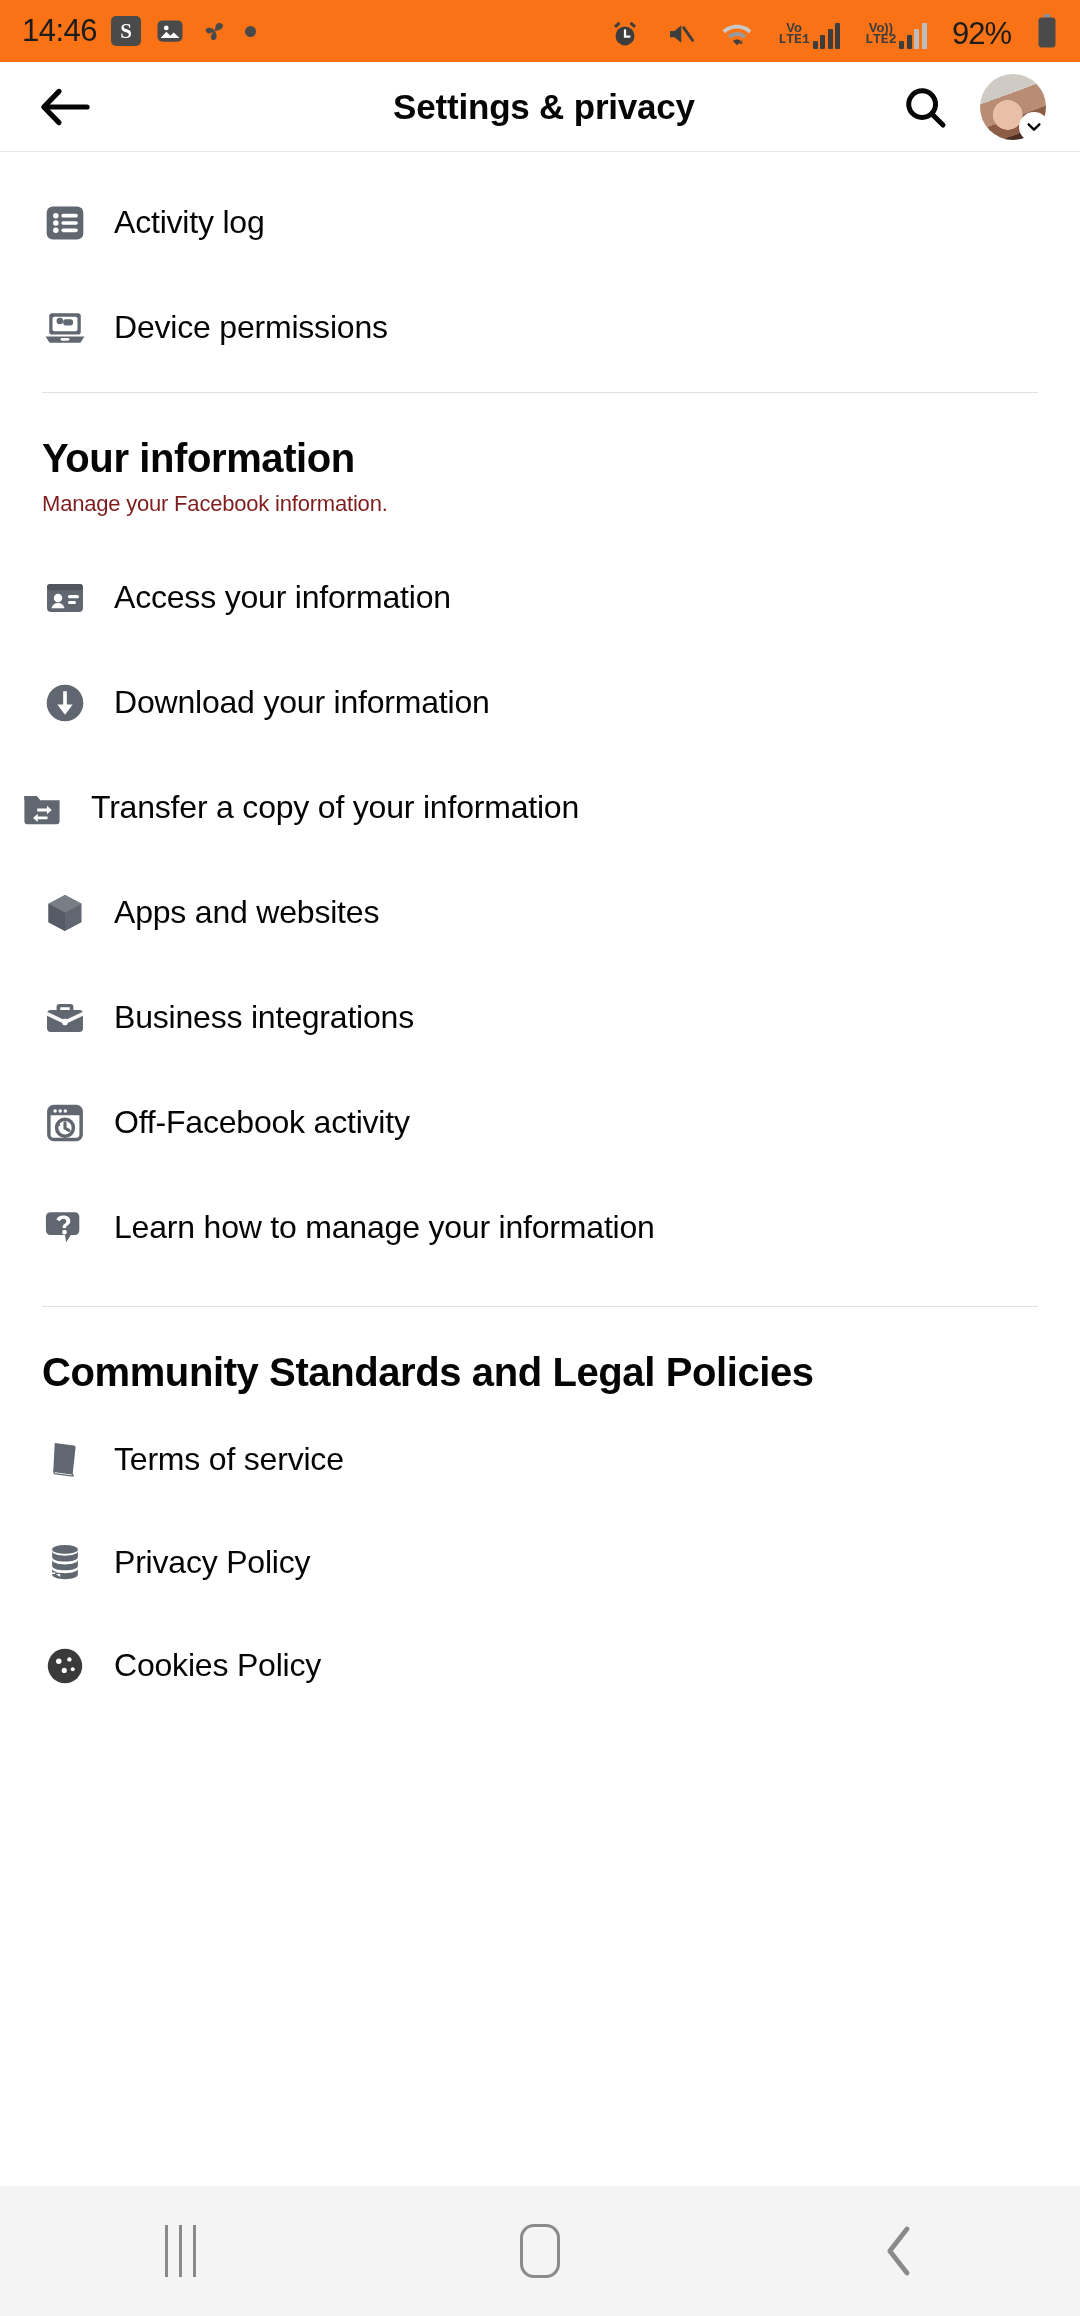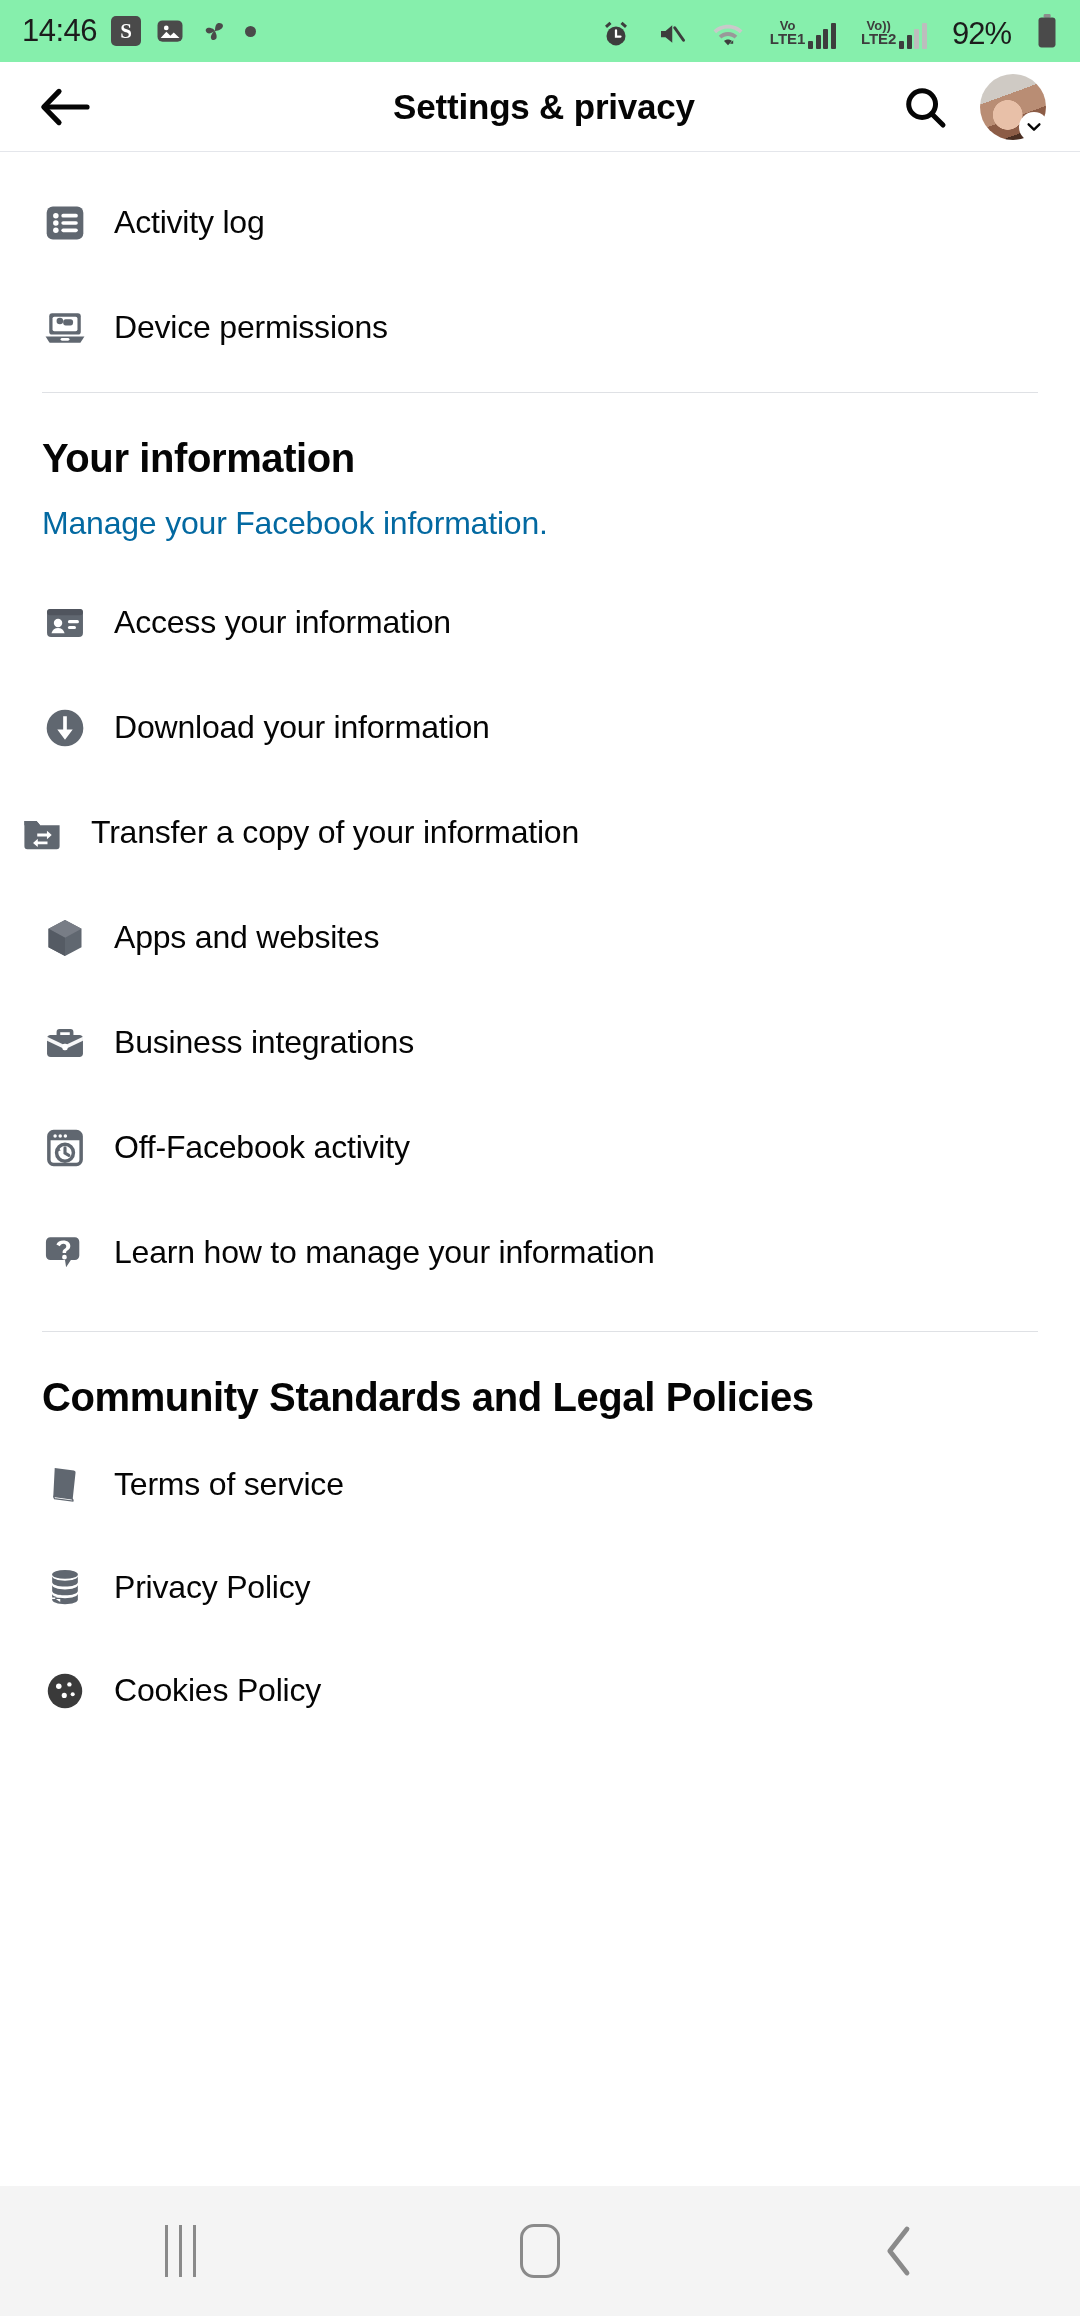--- a/index.html
+++ b/index.html
@@ -7,38 +7,38 @@
     width:1080px; height:2316px;
     background:#ffffff;
     font-family:"Liberation Sans", sans-serif;
     overflow:hidden;
   }
   .screen { position:relative; width:1080px; height:2316px; background:#fff; }
 
   
   .statusbar {
     height:62px; display:flex; align-items:center;
-    padding:0 22px; background:#86efac; color:#2b2b2b;
+    padding:0 22px; background:#f97316; color:#2b2b2b;
   }
   .sb-left { display:flex; align-items:center; gap:14px; }
   .sb-time { font-size:31px; font-weight:400; letter-spacing:-0.5px; color:#1c1c1c; }
   .sb-right { margin-left:auto; display:flex; align-items:flex-end; gap:25px; }
   .sb-icon { display:flex; align-items:center; justify-content:center; }
   .badge-s {
     width:30px; height:30px; background:#4a4a4a; color:#fff;
     border-radius:5px; font-size:21px; font-weight:700;
     display:flex; align-items:center; justify-content:center;
     font-family:"Liberation Serif", serif;
   }
   .dot-sm { width:11px; height:11px; border-radius:50%; background:#4a4a4a; }
   .netgrp { display:flex; align-items:flex-end; gap:3px; }
   .nettxt { display:flex; flex-direction:column; align-items:center; line-height:0.95;
             font-size:13px; font-weight:700; color:#3d3d3d; margin-bottom:2px; }
   .nettxt .t1 { font-size:13px; }
-  .nettxt .t2 { font-size:15px; }
+  .nettxt .t2 { font-size:13px;font-family:Liberation Mono, monospace; }
   .bars { display:flex; align-items:flex-end; gap:2.5px; height:26px; }
   .bars i { width:5px; background:#3d3d3d; display:block; border-radius:1px; }
   .bars i:nth-child(1){height:8px;}
   .bars i:nth-child(2){height:14px;}
   .bars i:nth-child(3){height:20px;}
   .bars i:nth-child(4){height:26px;}
   .bars.dim i:nth-child(3), .bars.dim i:nth-child(4){ background:#bdbdbd; }
   .batt-pct { font-size:31px; color:#1c1c1c; letter-spacing:-1px; margin-bottom:-3px; }
 
   
@@ -75,21 +75,21 @@
     display:flex; align-items:center; gap:26px;
     padding:0 42px; height:85px;
   }
   .row .ico { width:46px; height:46px; flex:0 0 46px; display:flex; align-items:center; justify-content:center; }
   .row .label { font-size:32px; color:#050505; letter-spacing:-0.2px; white-space:nowrap; }
 
   .divider { height:1px; background:#dfe1e5; margin:22px 42px 0 42px; }
 
   .section-head { padding:42px 42px 0 42px; }
   .section-title { font-size:40px; font-weight:700; color:#050505; line-height:1.15; letter-spacing:-0.4px; }
-  .section-sub { font-size:32px; color:#0369a1; margin-top:24px; letter-spacing:-0.2px; }
+  .section-sub { font-size:22px; color:#7f1d1d; margin-top:10px; letter-spacing:-0.2px; }
 
   .group { padding-top:16px; }
   .group .row { height:85px; }
 
   
   .navbar {
     position:absolute; left:0; bottom:0; width:1080px; height:130px;
     background:#f4f4f4; display:flex; align-items:center; justify-content:space-around;
   }
   .nav-btn { width:180px; height:110px; display:flex; align-items:center; justify-content:center; }

